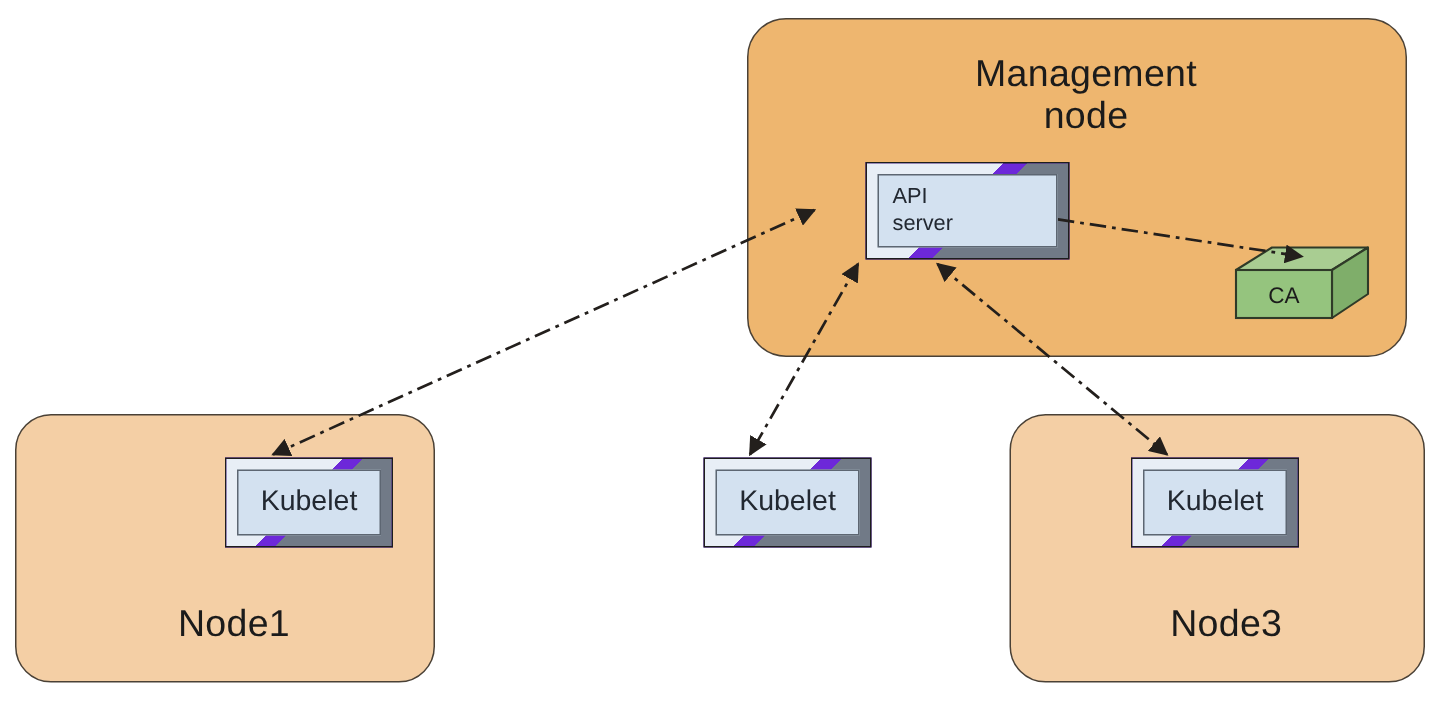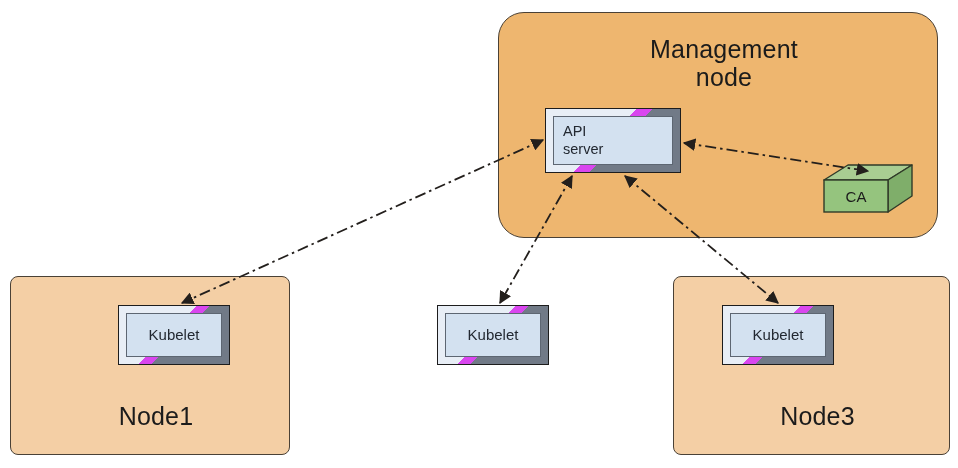--- a/index.html
+++ b/index.html
@@ -25,21 +25,21 @@
     position: absolute;
     box-sizing: border-box;
     border: 1.4px solid #4a4136;
     border-radius: 26px;
   }
   .zone-mgmt {
     background: #eeb66f;
   }
   .zone-node {
     background: #f4cfa5;
-    border-radius: 8px;
+    border-radius: 24px;
   }
   .zone-title {
     position: absolute;
     left: 12px;
     right: 0;
     text-align: center;
     color: #1b1b1b;
     font-weight: 400;
     letter-spacing: 0.2px;
     line-height: 1.12;
@@ -52,22 +52,23 @@
   .zone-title-node {
     bottom: 24px;
     font-size: 25px;
   }
 
   
   .bevel {
     position: absolute;
     box-sizing: border-box;
     border: 1.4px solid #1d1d1d;
-    background: #d946ef;
+    background: #6d28d9;
     padding: 7px;
+    margin-left: 32px;
   }
   .bevel::before {
     
     content: "";
     position: absolute;
     left: 0; top: 0; right: 0; bottom: 0;
     background:
       linear-gradient(135deg, #e8eef6 0%, #e8eef6 46%, rgba(0,0,0,0) 46%),
       linear-gradient(315deg, #717a87 0%, #717a87 46%, rgba(0,0,0,0) 46%);
     pointer-events: none;
@@ -101,21 +102,21 @@
     padding-left: 9px;
     text-align: left;
   }
 
   .kubelet {
     top: 305px;
     width: 112px;
     height: 60px;
   }
   .kubelet .bevel-label {
-    font-size: 15px;
+    font-size: 19px;
     text-align: center;
   }
   .kubelet-1 { left: 118px; }
   .kubelet-2 { left: 437px; }
   .kubelet-3 { left: 722px; }
 
   
   #overlay {
     position: absolute;
     left: 0;

